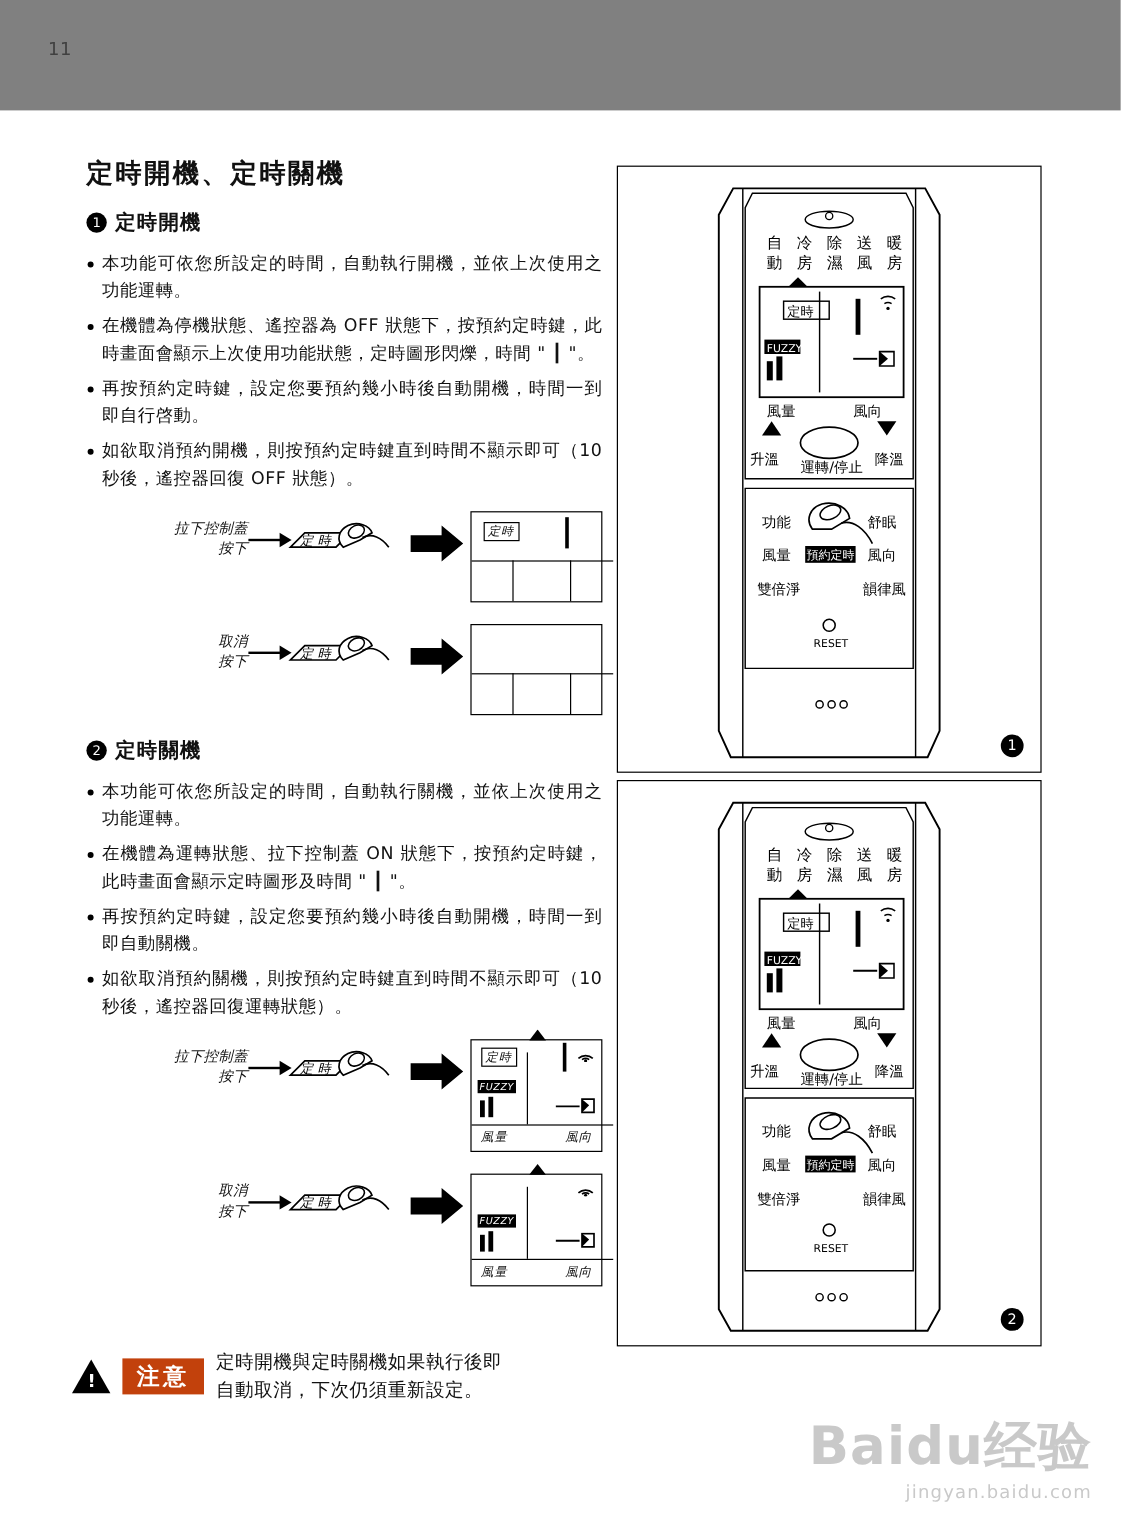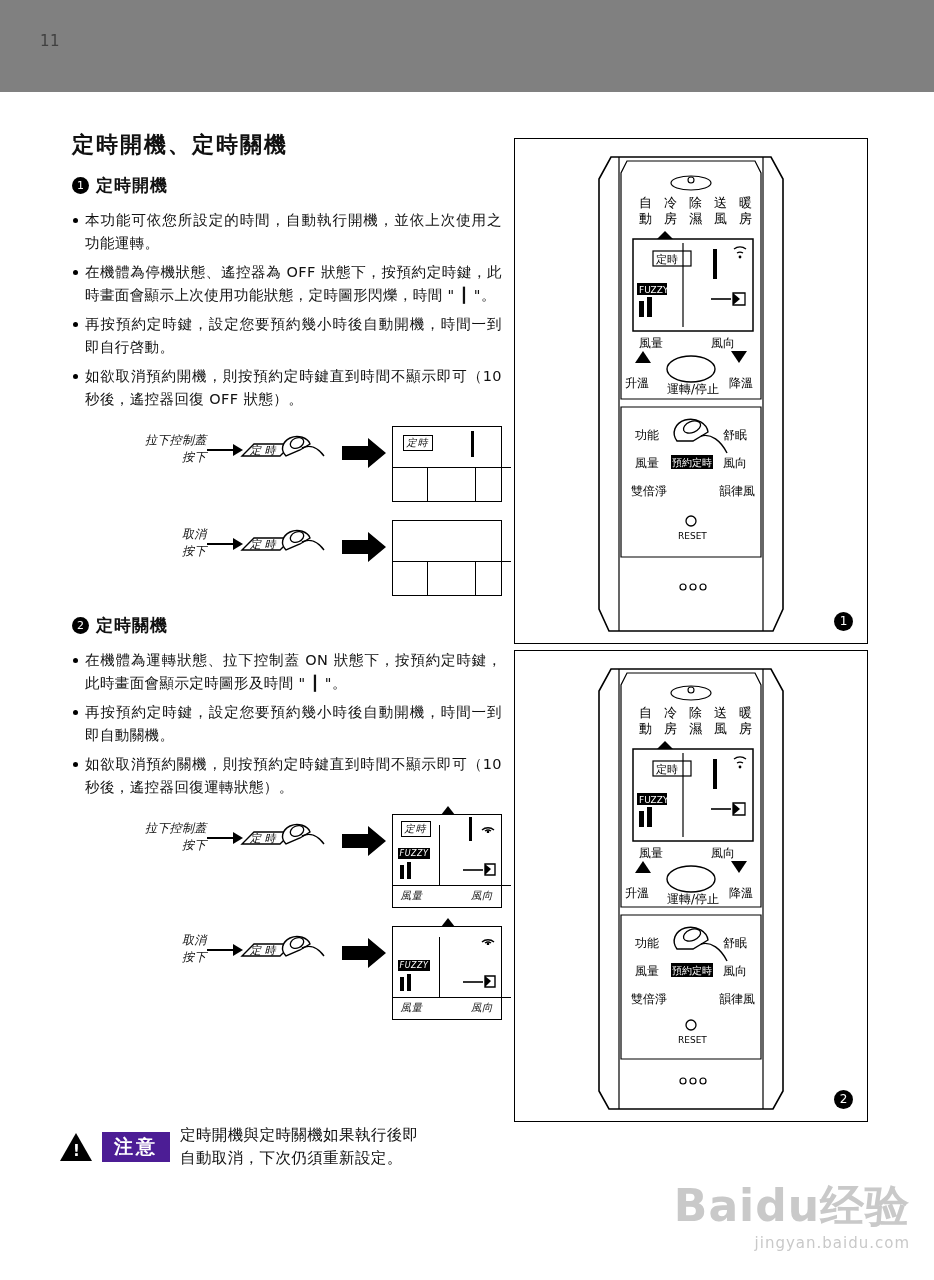--- a/index.html
+++ b/index.html
@@ -70,21 +70,21 @@
   .fuzzy{
     position:absolute;background:#000;color:#fff;font-size:8px;
     font-family:"DejaVu Sans",sans-serif;padding:1px 2px;letter-spacing:.5px;
   }
   .lcd-cap{position:absolute;font-size:10.5px;letter-spacing:.5px;}
 
   
   .caution{position:absolute;left:60px;top:1124px;display:flex;align-items:center;gap:10px;}
   .warn-tri{width:0;height:0;border-left:16px solid transparent;border-right:16px solid transparent;border-bottom:28px solid #000;position:relative;}
   .warn-tri span{position:absolute;left:-3px;top:9px;color:#fff;font-size:15px;font-weight:bold;}
-  .caution-badge{background:#4c1d95;color:#fff;font-size:19px;font-weight:bold;padding:2px 12px;letter-spacing:3px;}
+  .caution-badge{background:#c2410c;color:#fff;font-size:19px;font-weight:bold;padding:2px 12px;letter-spacing:3px;}
   .caution-txt{font-size:15.5px;line-height:1.5;letter-spacing:.4px;}
 
   
   .panel{
     position:absolute;border:1.5px solid #000;background:#fff;
   }
   .panel-num{
     position:absolute;width:19px;height:19px;border-radius:50%;background:#000;color:#fff;
     font-size:12px;line-height:19px;text-align:center;
   }
@@ -181,20 +181,21 @@
         <div class="vline" style="left:82px;top:40px;height:34px;"></div>
       </div>
     </div>
   </div>
 
   <div class="num-head" style="margin-top:4px;">
     <span class="circ-num">2</span>
     <span class="t">定時關機</span>
   </div>
   <ul class="bullets">
+    <li>本功能可依您所設定的時間，自動執行關機，並依上次使用之功能運轉。</li>
     <li>在機體為運轉狀態、拉下控制蓋 ON 狀態下，按預約定時鍵，此時畫面會顯示定時圖形及時間 " ┃ "。</li>
     <li>再按預約定時鍵，設定您要預約幾小時後自動開機，時間一到即自動關機。</li>
     <li>如欲取消預約關機，則按預約定時鍵直到時間不顯示即可（10 秒後，遙控器回復運轉狀態）。</li>
   </ul>
 
   <div class="steps" style="margin-left:50px;">
 
     <div class="step-row">
       <div class="step-label">
         <span>拉下控制蓋</span><br>

